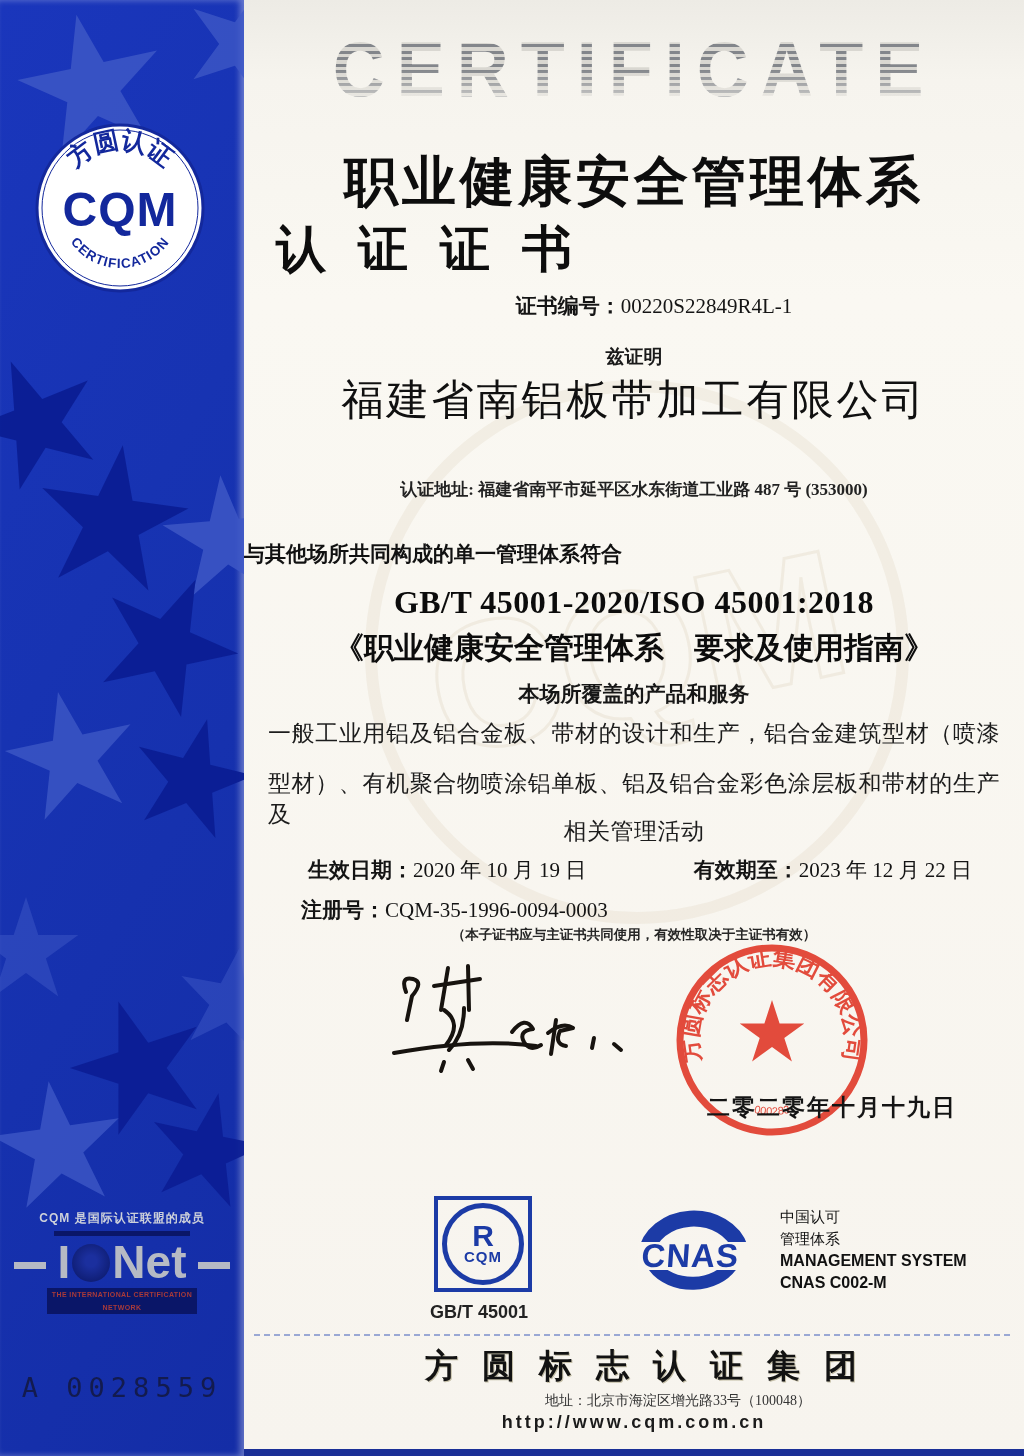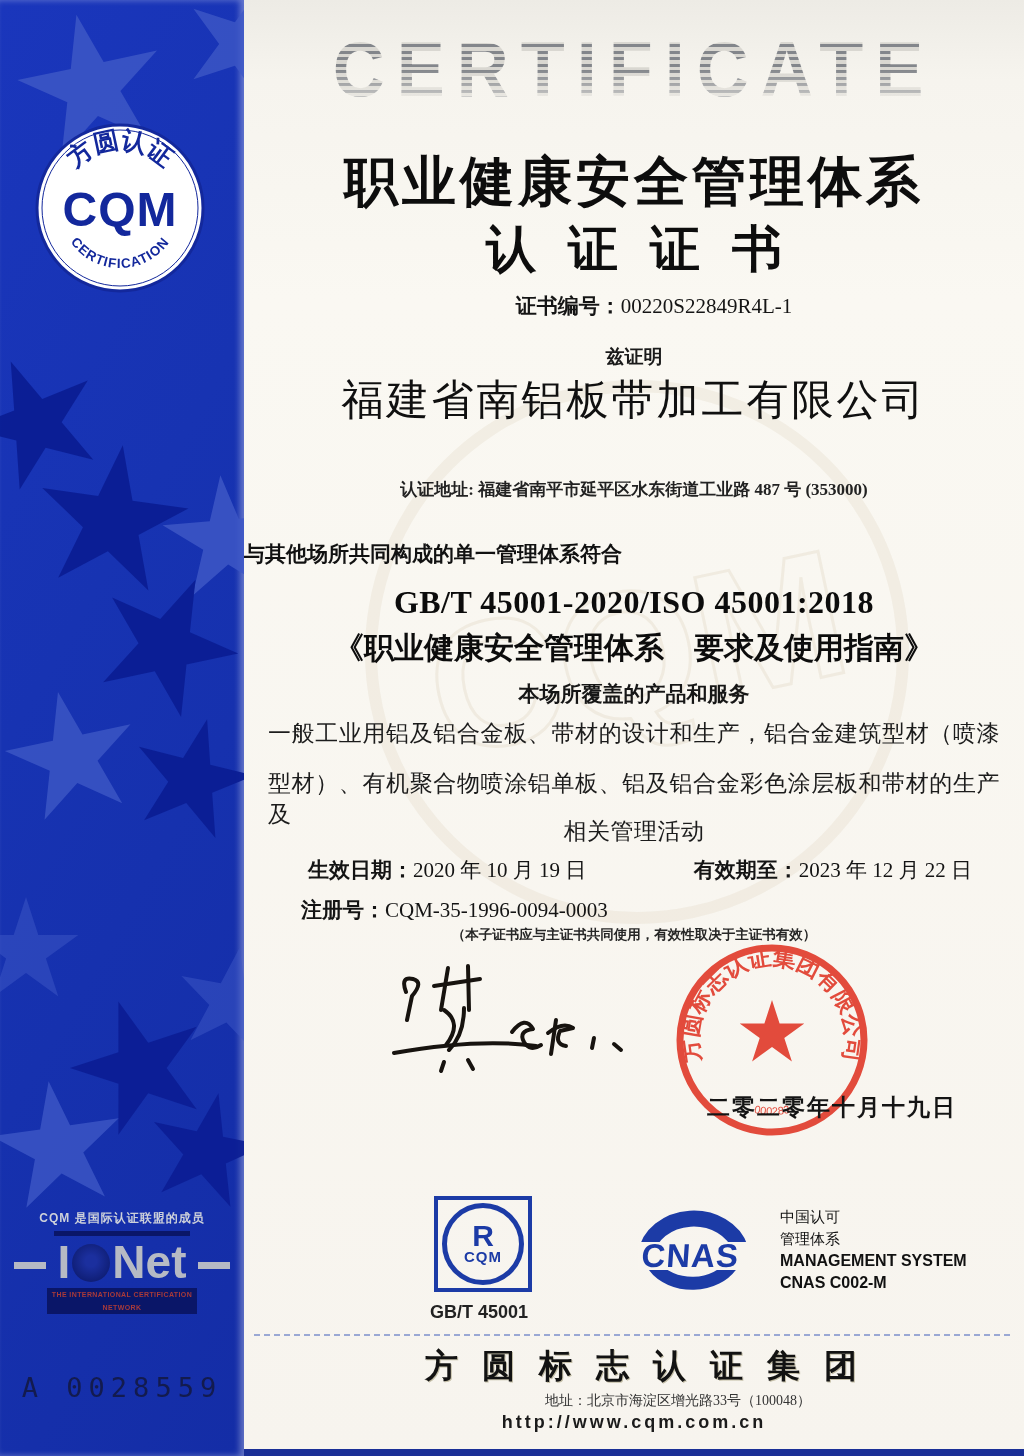--- a/index.html
+++ b/index.html
@@ -37,21 +37,21 @@
   .ghost{position:absolute;top:28px;left:0;width:100%;text-align:center;
     font-family:"Liberation Sans",sans-serif;font-weight:bold;font-size:72px;letter-spacing:12px;
     transform:scaleY(1.08);
     background-image:
       linear-gradient(180deg, rgba(247,245,239,0) 50%, rgba(247,245,239,.8) 95%),
       repeating-linear-gradient(180deg,#83868b 0 3px,#d9d7d1 3px 6px);
     -webkit-background-clip:text;background-clip:text;color:transparent;}
 
   .title1{position:absolute;top:146px;left:0;width:100%;text-align:center;
     font-family:"Liberation Sans",sans-serif;font-weight:900;font-size:54px;letter-spacing:4px;color:#0d0d0d;}
-  .title2{position:absolute;top:216px;left:0;width:100%;text-align:center;
+  .title2{position:absolute;top:216px;left:0;width:100%;text-align:left;
     font-family:Liberation Sans, sans-serif;font-weight:900;font-size:50px;letter-spacing:32px;padding-left:32px;box-sizing:border-box;color:#0d0d0d;}
 
   .certno{position:absolute;top:292px;left:0;width:100%;text-align:center;font-size:21px;color:#151515;}
   .certno b{font-weight:bold;margin-left:40px;}
   .hereby{position:absolute;top:344px;left:0;width:100%;text-align:center;font-size:19px;font-weight:bold;color:#1a1a1a;}
   .company{position:absolute;top:372px;left:0;width:100%;text-align:center;
     font-size:42px;letter-spacing:3px;color:#101010;}
   .addr{position:absolute;top:478px;left:0;width:100%;text-align:center;font-size:17px;font-weight:bold;color:#222;}
   .conform{position:absolute;top:540px;left:0;width:100%;text-align:left;font-size:21px;font-weight:bold;color:#111;}
   .stdcode{position:absolute;top:584px;left:0;width:100%;text-align:center;

